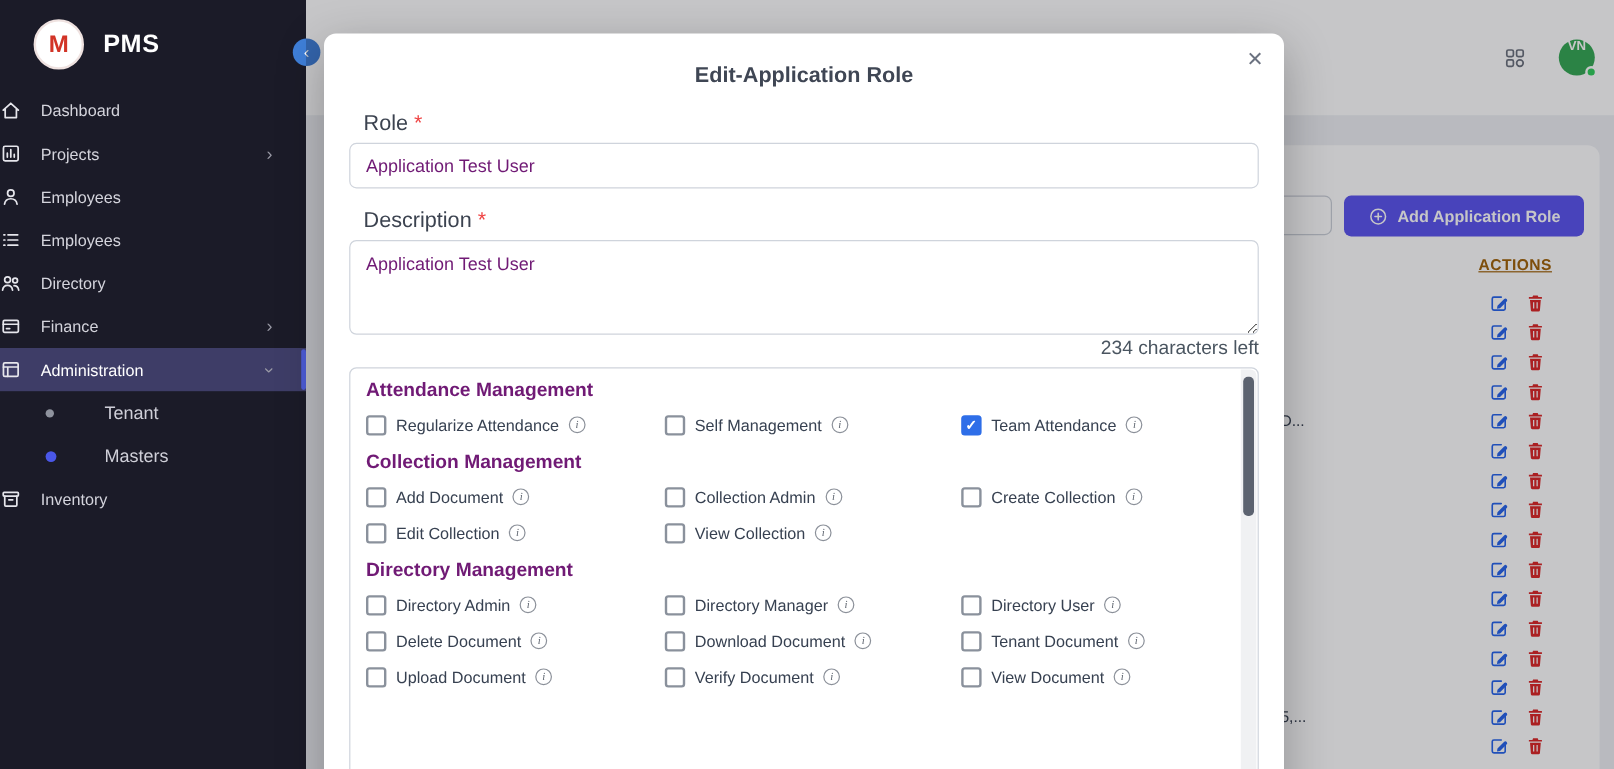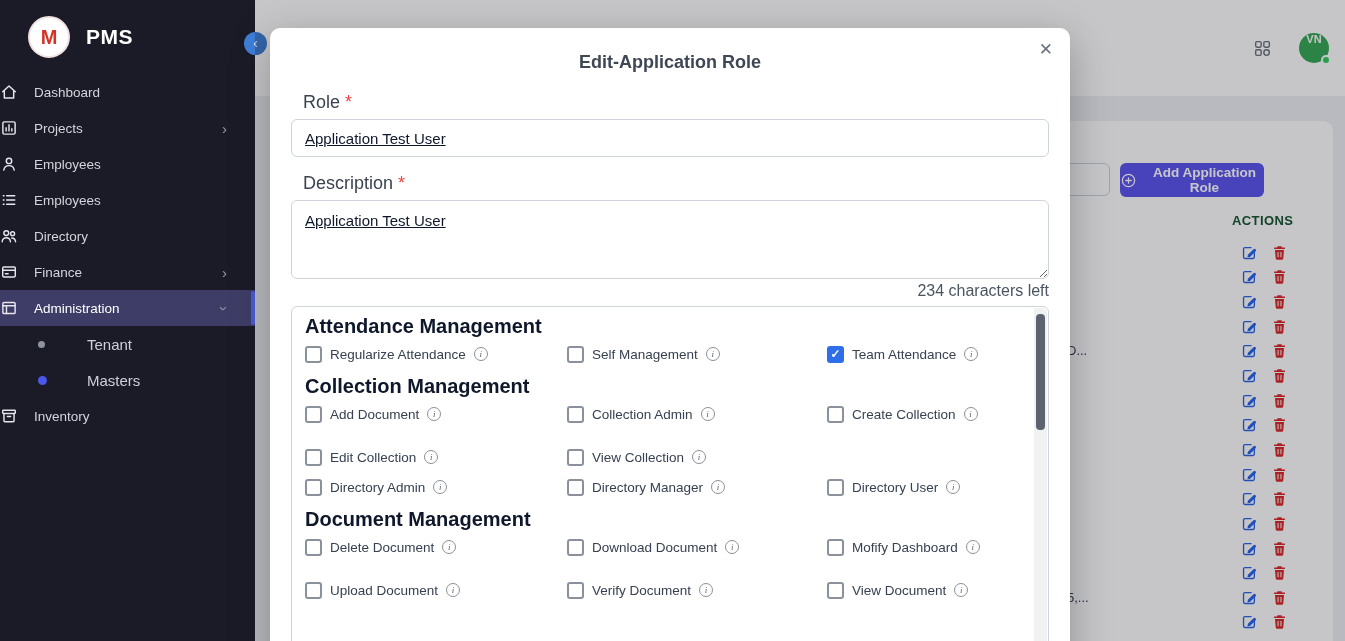--- a/index.html
+++ b/index.html
@@ -24,48 +24,48 @@
   .collapse-btn { position:absolute; left:244px; top:32px; width:23px; height:23px; border-radius:50%; background:#3f7fd9; border:none; color:#fff; font-size:14px; line-height:21px; text-align:center; z-index:2; cursor:pointer; padding:0; }
 
   
   .main { position:absolute; left:255px; top:0; right:0; bottom:0; background:#eef0f4; z-index:1; }
   .topbar { height:96px; background:#fff; position:relative; }
   .grid-icon { position:absolute; right:73px; top:39px; cursor:pointer; }
   .avatar { position:absolute; right:16px; top:33px; width:30px; height:30px; border-radius:50%; background:var(--avatar-green,#34a853); color:#fff; font-size:11px; font-weight:bold; display:flex; align-items:flex-start; justify-content:center; cursor:pointer; }
   .status-dot { position:absolute; right:-2px; bottom:-2px; width:10px; height:10px; border-radius:50%; background:#2ecc5a; border:2px solid #fff; }
   .card { position:absolute; left:40px; top:121px; right:12px; bottom:-20px; background:#fff; border-radius:10px; }
   .search-box { position:absolute; left:645px; top:163px; width:210px; height:33px; background:#fff; border:1px solid #cbd0d8; border-radius:6px; }
-  .add-role-btn { position:absolute; left:865px; top:163px; width:144px; height:34px; border:none; border-radius:6px; background:var(--accent,#5a53ee); color:#fff; font-family:inherit; font-size:13.5px; font-weight:600; display:flex; align-items:center; justify-content:center; gap:8px; cursor:pointer; }
-  .actions-header { position:absolute; left:977px; top:213px; font-size:13px; font-weight:bold; color:#14532d; letter-spacing:.4px; }
+  .add-role-btn { position:absolute; left:865px; top:163px; width:200px; height:34px; border:none; border-radius:6px; background:var(--accent,#5a53ee); color:#fff; font-family:inherit; font-size:13.5px; font-weight:600; display:flex; align-items:center; justify-content:center; gap:8px; cursor:pointer; }
+  .actions-header { position:absolute; left:977px; top:213px; font-size:13px; font-weight:bold; color:#a16207; letter-spacing:.4px;text-decoration:underline; }
   .rows { position:absolute; left:812px; right:57px; top:240px; }
   .bg-row { height:24.65px; display:flex; align-items:center; justify-content:space-between; }
   .bg-row-text { font-size:13px; color:#374151; }
   .bg-row-icons { display:flex; gap:13px; align-items:center; }
   .act-btn { display:flex; cursor:pointer; }
 
   
   .overlay { position:absolute; left:255px; top:0; right:0; bottom:0; background:rgba(15,18,25,0.24); z-index:3; }
 
   
   .modal { position:absolute; left:270px; top:28px; width:800px; height:660px; background:#fff; border-radius:10px; z-index:4; box-shadow:0 12px 40px rgba(0,0,0,.28); }
   .modal-title { text-align:center; padding-top:22px; line-height:24px; font-size:18px; font-weight:bold; color:#3f4654; }
   .modal-close { position:absolute; top:11px; right:17px; background:none; border:none; font-size:17px; color:#6b7280; cursor:pointer; font-family:inherit; }
   .modal-body { padding:0 21px; }
   .field-label { font-size:18px; color:#3c4350; margin:16px 12px 6px; }
   .field-label:first-child { margin-top:18px; }
   .req { color:#ef4444; }
-  .text-input { width:100%; height:38px; border:1px solid #cfd4dc; border-radius:6px; font-family:inherit; font-size:15px; color:#0f172a; padding:0 13px; outline:none; display:block;text-decoration:underline; }
+  .text-input { width:100%; height:38px; border:1px solid #cfd4dc; border-radius:6px; font-family:inherit; font-size:15px; color:#701a75; padding:0 13px; outline:none; display:block; }
   .textarea { height:79px; padding:9px 13px; resize:vertical; line-height:1.4; }
   .chars-left { text-align:right; font-size:16px; color:#4a5560; margin-top:3px; }
 
   .perm-panel { position:relative; margin-top:6px; border:1px solid #cfd4dc; border-radius:6px; height:372px; overflow:hidden; }
   .perm-scroll { position:absolute; left:0; top:0; right:15px; bottom:0; padding:8px 0 0 13px; overflow:hidden; }
-  .perm-group-title { font-size:20px; font-weight:bold; color:#0f172a; line-height:18px; margin:8px 0 4px; }
+  .perm-group-title { font-size:16px; font-weight:bold; color:#701a75; line-height:18px; margin:8px 0 4px; }
   .perm-group-title:first-child { margin-top:2px; }
-  .perm-grid { display:grid; grid-template-columns:249px 247px auto;gap:13px; }
+  .perm-grid { display:grid; grid-template-columns:249px 247px auto; }
   .perm-item { display:flex; align-items:center; height:30px; gap:8px; font-size:13.5px; color:#374151; cursor:pointer; }
   .cb { width:17px; height:17px; border:2px solid #8a919c; border-radius:3px; background:#fff; flex:none; }
   .cb.checked { border:none; background:var(--checkbox-checked,#2e6ee8); color:#fff; display:flex; align-items:center; justify-content:center; font-size:12px; font-weight:bold; }
   .info { width:14px; height:14px; border:1px solid #8b9099; border-radius:50%; color:#5f6670; font-size:9px; font-style:italic; font-family:"Liberation Serif",serif; display:flex; align-items:center; justify-content:center; flex:none; }
 
   .scrollbar { position:absolute; top:1px; right:1px; bottom:1px; width:13px; background:#f0f1f3; border-radius:0 5px 5px 0; }
   .scroll-thumb { position:absolute; top:6px; left:2px; width:9px; height:116px; background:#5c6370; border-radius:4px; cursor:pointer; }
 </style>
 </head>
 <body>
@@ -521,52 +521,52 @@
               <span class="cb"></span>
               <span class="perm-label">Edit Collection</span>
               <span class="info">i</span>
             </label>
             <label class="perm-item">
               <span class="cb"></span>
               <span class="perm-label">View Collection</span>
               <span class="info">i</span>
             </label>
           </div>
+          <div class="perm-group-title">Directory Management</div>
           <div class="perm-grid">
             <label class="perm-item">
               <span class="cb"></span>
               <span class="perm-label">Directory Admin</span>
               <span class="info">i</span>
             </label>
             <label class="perm-item">
               <span class="cb"></span>
               <span class="perm-label">Directory Manager</span>
               <span class="info">i</span>
             </label>
             <label class="perm-item">
               <span class="cb"></span>
               <span class="perm-label">Directory User</span>
               <span class="info">i</span>
             </label>
           </div>
-          <div class="perm-group-title">Document Management</div>
           <div class="perm-grid">
             <label class="perm-item">
               <span class="cb"></span>
               <span class="perm-label">Delete Document</span>
               <span class="info">i</span>
             </label>
             <label class="perm-item">
               <span class="cb"></span>
               <span class="perm-label">Download Document</span>
               <span class="info">i</span>
             </label>
             <label class="perm-item">
               <span class="cb"></span>
-              <span class="perm-label">Mofify Dashboard</span>
+              <span class="perm-label">Tenant Document</span>
               <span class="info">i</span>
             </label>
             <label class="perm-item">
               <span class="cb"></span>
               <span class="perm-label">Upload Document</span>
               <span class="info">i</span>
             </label>
             <label class="perm-item">
               <span class="cb"></span>
               <span class="perm-label">Verify Document</span>

